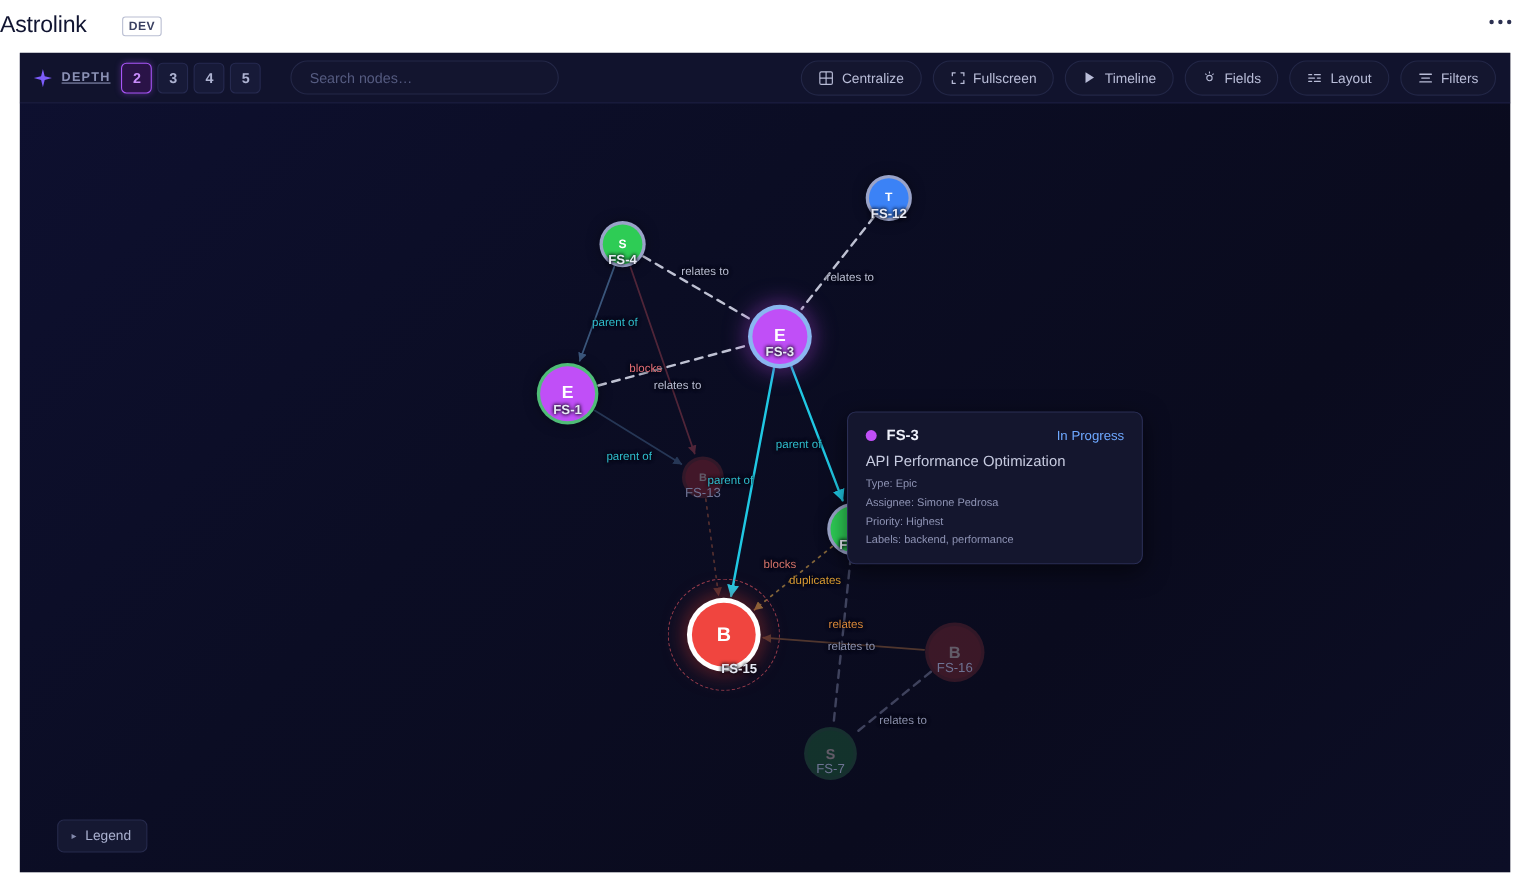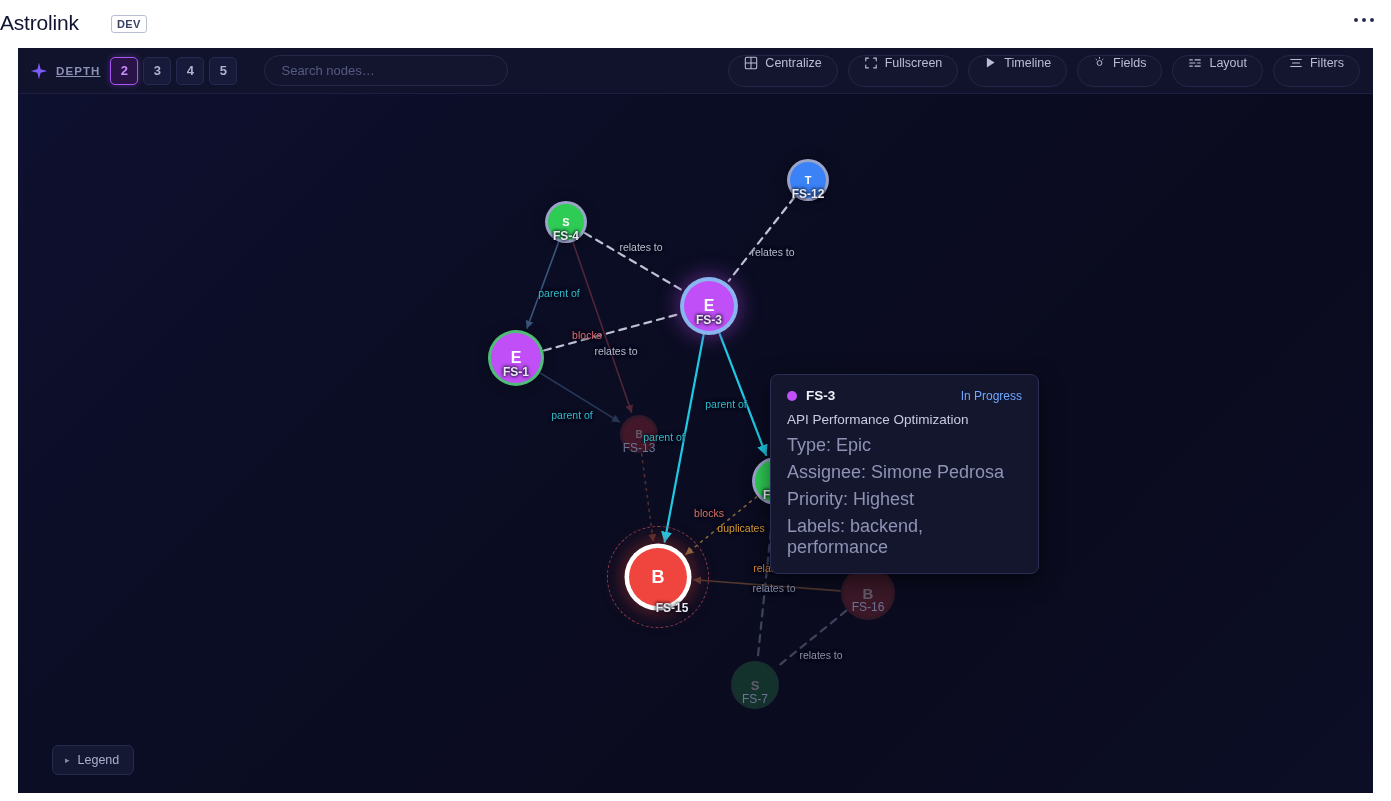--- a/index.html
+++ b/index.html
@@ -76,21 +76,21 @@
     color:#cfd3e8;font-size:13px;padding:0 16px;
     font-family:"Liberation Sans", sans-serif;
     outline:none;
   }
   #search-input::placeholder{color:#555b80;}
   .tb-right{
     margin-left:auto;display:flex;align-items:center;gap:10px;padding-right:13px;
   }
   .tb-btn{
     height:30px;border-radius:16px;background:#14162f;border:1px solid #232747;
-    color:#b9bdd8;font-size:12.5px;display:flex;align-items:flex-start;gap:7px;
+    color:#b9bdd8;font-size:12.5px;display:flex;align-items:center;gap:7px;
     padding:0 15px;cursor:pointer;white-space:nowrap;
   }
   .tb-btn svg{display:block;}
 
   
   #graph-canvas{
     position:absolute; left:0; top:45px; width:1355px; height:700px;
   }
   #graph-svg{position:absolute;left:0;top:0;}
 
@@ -120,21 +120,21 @@
     position:absolute;left:752px;top:281px;width:235px;
     background:#14162e;border:1px solid #2a2e55;border-radius:8px;
     padding:13px 16px 15px 16px;
     box-shadow:0 6px 22px rgba(0,0,0,.55);
   }
   #tt-head{display:flex;align-items:center;}
   #tt-dot{width:10px;height:10px;border-radius:50%;background:#c04ff7;margin-right:9px;}
   #tt-key{font-size:13.5px;font-weight:bold;color:#eef0fa;}
   #tt-status{margin-left:auto;font-size:12px;color:#6ea8ff;}
   #tt-summary{margin-top:9px;font-size:13.5px;color:#c7cbe0;line-height:1.25;}
-  .tt-field{margin-top:6px;font-size:18px;color:#8e93b4;}
+  .tt-field{margin-top:6px;font-size:10px;color:#8e93b4;}
   .tt-field:first-of-type{margin-top:13px;}
 
   
   #legend-toggle{
     position:absolute;left:34px;bottom:18px;height:28px;
     background:#151832;border:1px solid #262a4c;border-radius:6px;
     color:#aab0cf;font-size:12.5px;display:flex;align-items:center;gap:8px;
     padding:0 14px 0 12px;cursor:pointer;
   }
   #legend-toggle .caret{font-size:9px;color:#8289ab;}

